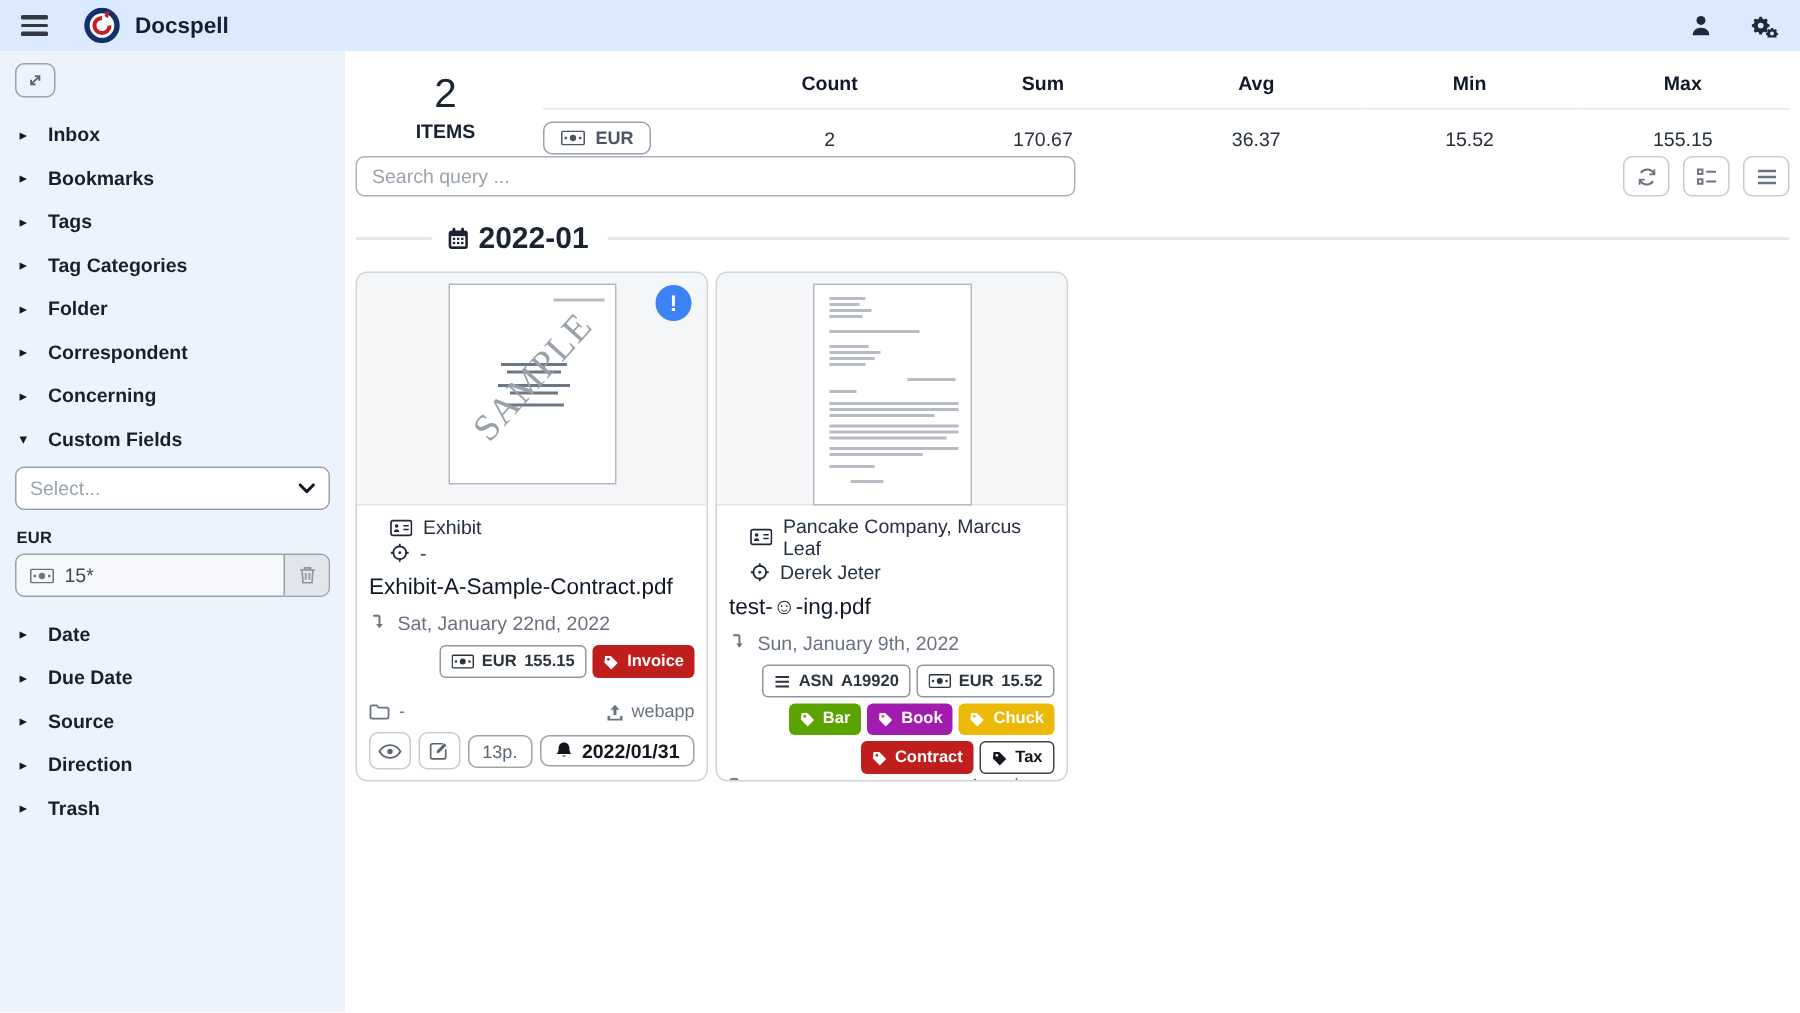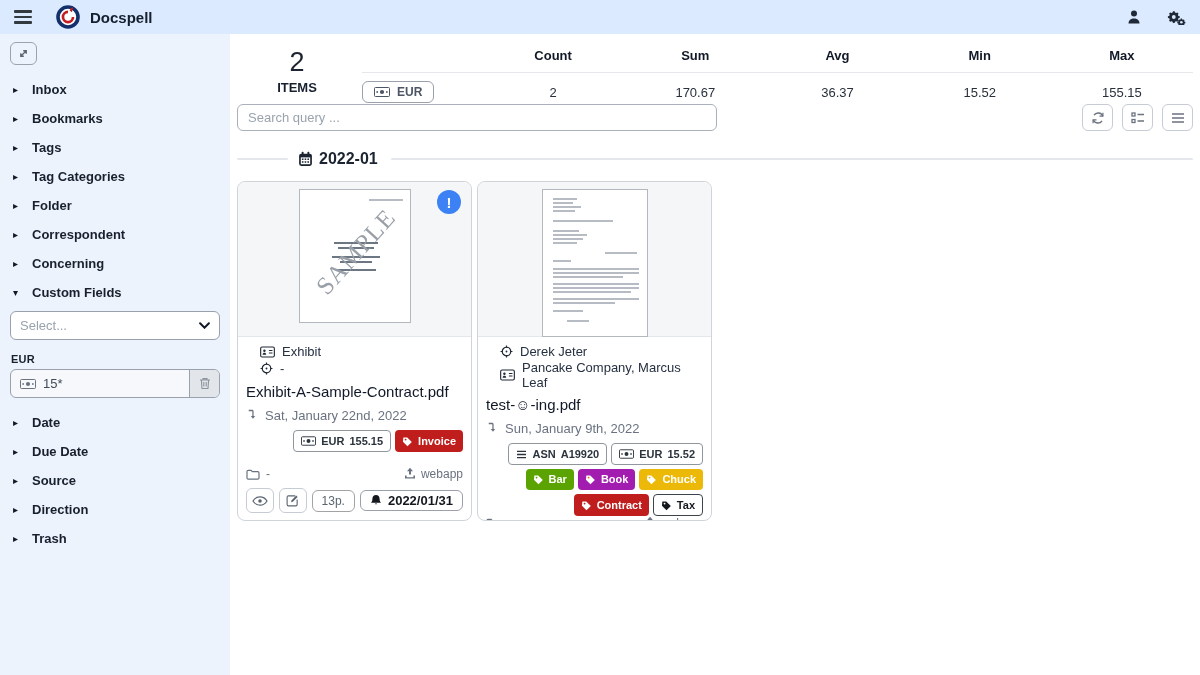--- a/index.html
+++ b/index.html
@@ -51,21 +51,21 @@
   .search-input { width:480px; height:27px; border:1px solid #aab1ba; border-radius:6px; padding:0 10px; font-size:13px; color:#374151; outline:none; font-family:inherit; }
   .search-input::placeholder { color:#9aa3ad; }
   .view-btns { margin-left:auto; display:flex; gap:9px; }
   .view-btn { width:31px; height:27px; border:1px solid #c6ccd4; border-radius:6px; background:#fff; color:#6b7280; display:flex; align-items:center; justify-content:center; cursor:pointer; }
 
   
   .month-row { display:flex; align-items:center; margin-top:18px; height:20px; }
   .mline { height:2px; background:#e4e7eb; border-radius:1px; }
   .mline.short { width:51px; }
   .mline.long { flex:1; }
-  .month-label { display:flex; align-items:center; gap:6px; margin:0 13px 0 10px; font-size:16px; font-weight:700; color:#1b2430; }
+  .month-label { display:flex; align-items:center; gap:6px; margin:0 13px 0 10px; font-size:20px; font-weight:700; color:#1b2430; }
 
   
   .cards { display:flex; gap:5px; margin-top:12px; }
   .card { width:235px; height:340px; background:#fff; border:1px solid #cfd4da; border-radius:8px; display:flex; flex-direction:column; overflow:hidden; cursor:pointer; }
   .preview { height:155px; background:#f4f6f8; border-bottom:1px solid #e4e7ea; position:relative; flex:none; display:flex; justify-content:center; }
   .page { background:#fff; border:1px solid #b3b8bf; margin-top:7px; position:relative; overflow:hidden; }
   .page.p1 { width:112px; height:134px; }
   .page.p2 { width:106px; height:148px; }
   .wm { position:absolute; left:2px; top:48px; width:108px; text-align:center; transform:rotate(-48deg); font-size:25px; color:#9aa0a8; letter-spacing:1px; font-family:"Liberation Serif", serif; }
   .tline { position:absolute; height:2px; background:#b7bcc4; }
@@ -75,21 +75,21 @@
   .meta-line { display:flex; align-items:center; gap:7px; font-size:13px; color:#253041; min-height:17px;margin-left:14px; }
   .meta-line .ic { display:flex; color:#1f2937; flex:none; }
   .file-title { font-size:15px; font-weight:400; color:#111827; line-height:1.33; margin:5px 0 3px 0; word-break:break-all; }
   .date-line { display:flex; align-items:center; gap:8px; font-size:13px; color:#6a7280; margin-top:3px; }
   .badges { display:flex; flex-wrap:wrap; justify-content:flex-end; gap:4px; margin-top:7px; }
   .badge { display:inline-flex; align-items:center; gap:5px; border-radius:4px; padding:2px 7px; font-size:11px; font-weight:700; line-height:1.5; }
   .badge.outline { border:1px solid #8f969e; background:#fff; color:#2b333d; }
   .badge.tag { color:#fff; }
   .badge.tag-outline { border:1.5px solid #3c434b; background:#fff; color:#14181d; }
   .folder-row { margin-top:auto; display:flex; align-items:center; font-size:12px; color:#6a7280; }
-  .folder-row .right { margin-left:auto; display:flex; align-items:flex-start; gap:5px; }
+  .folder-row .right { margin-left:auto; display:flex; align-items:flex-end; gap:5px; }
   .folder-row .left { display:flex; align-items:center; gap:6px; }
   .card-actions { display:flex; align-items:center; gap:5px; margin-top:7px; }
   .icon-btn { width:30px; height:25px; border:1px solid #c6ccd4; border-radius:6px; background:#fff; color:#5b6570; display:flex; align-items:center; justify-content:center; cursor:pointer; }
   .pages-badge { border:1px solid #a3a3a3; border-radius:6px; padding:3px 9px; font-size:12px; color:#5b6570; background:#fff; }
   .due-badge { margin-left:auto; border:1px solid #9aa1ab; border-radius:6px; padding:2px 9px; font-size:13px; font-weight:700; color:#14181d; background:#fff; display:flex; align-items:center; gap:6px; }
   svg { display:block; }
 </style>
 </head>
 <body>
 
@@ -431,38 +431,38 @@
             <span class="tline" style="top:101px; left:10px; width:78px; height:1.5px;"></span>
             <span class="tline" style="top:108px; left:10px; width:86px; height:1.5px;"></span>
             <span class="tline" style="top:112px; left:10px; width:62px; height:1.5px;"></span>
             <span class="tline" style="top:120px; left:10px; width:30px; height:1.5px;"></span>
             <span class="tline" style="top:130px; left:24px; width:22px; height:1.5px;"></span>
           </div>
         </div>
         <div class="card-body">
           <div class="meta-line">
             <span class="ic">
-              <svg viewBox="0 0 14 14" width="13" height="13" fill="none" stroke="currentColor" stroke-width="1.3">
-                <circle cx="7" cy="7" r="4.6"></circle>
-                  <circle cx="7" cy="7" r="1" fill="currentColor" stroke="none"></circle>
-                <path d="M7 0.6 V3 M7 11 v2.4 M0.6 7 H3 M11 7 h2.4"></path>
-              </svg>
-            </span>
-            <span>Derek Jeter</span>
-          </div>
-          <div class="meta-line">
-            <span class="ic">
               <svg viewBox="0 0 16 12" width="15" height="12" fill="none" stroke="currentColor" stroke-width="1.2">
                 <rect x="0.7" y="0.7" width="14.6" height="10.6" rx="1.5"></rect>
                 <circle cx="4.7" cy="4.6" r="1.3" fill="currentColor" stroke="none"></circle>
                 <path d="M2.8 8.9 c0-1.3 .9-2 1.9-2 s1.9 .7 1.9 2" fill="currentColor" stroke="none"></path>
                 <path d="M9.5 4.4 h3.8 M9.5 7 h3.8" stroke-width="1.1"></path>
               </svg>
             </span>
             <span>Pancake Company, Marcus Leaf</span>
+          </div>
+          <div class="meta-line">
+            <span class="ic">
+              <svg viewBox="0 0 14 14" width="13" height="13" fill="none" stroke="currentColor" stroke-width="1.3">
+                <circle cx="7" cy="7" r="4.6"></circle>
+                  <circle cx="7" cy="7" r="1" fill="currentColor" stroke="none"></circle>
+                <path d="M7 0.6 V3 M7 11 v2.4 M0.6 7 H3 M11 7 h2.4"></path>
+              </svg>
+            </span>
+            <span>Derek Jeter</span>
           </div>
           <div class="file-title">test-☺-ing.pdf</div>
           <div class="date-line">
             <span class="ic">
               <svg viewBox="0 0 12 13" width="11" height="12" fill="none" stroke="#6a7280" stroke-width="1.4">
                 <path d="M3 1.6 h4.6 M7.6 1.6 V9"></path>
                   <path d="M5.2 7.6 L7.6 10.6 L10 7.6" fill="#6a7280" stroke="none"></path>
               </svg>
             </span>
             <span>Sun, January 9th, 2022</span>

